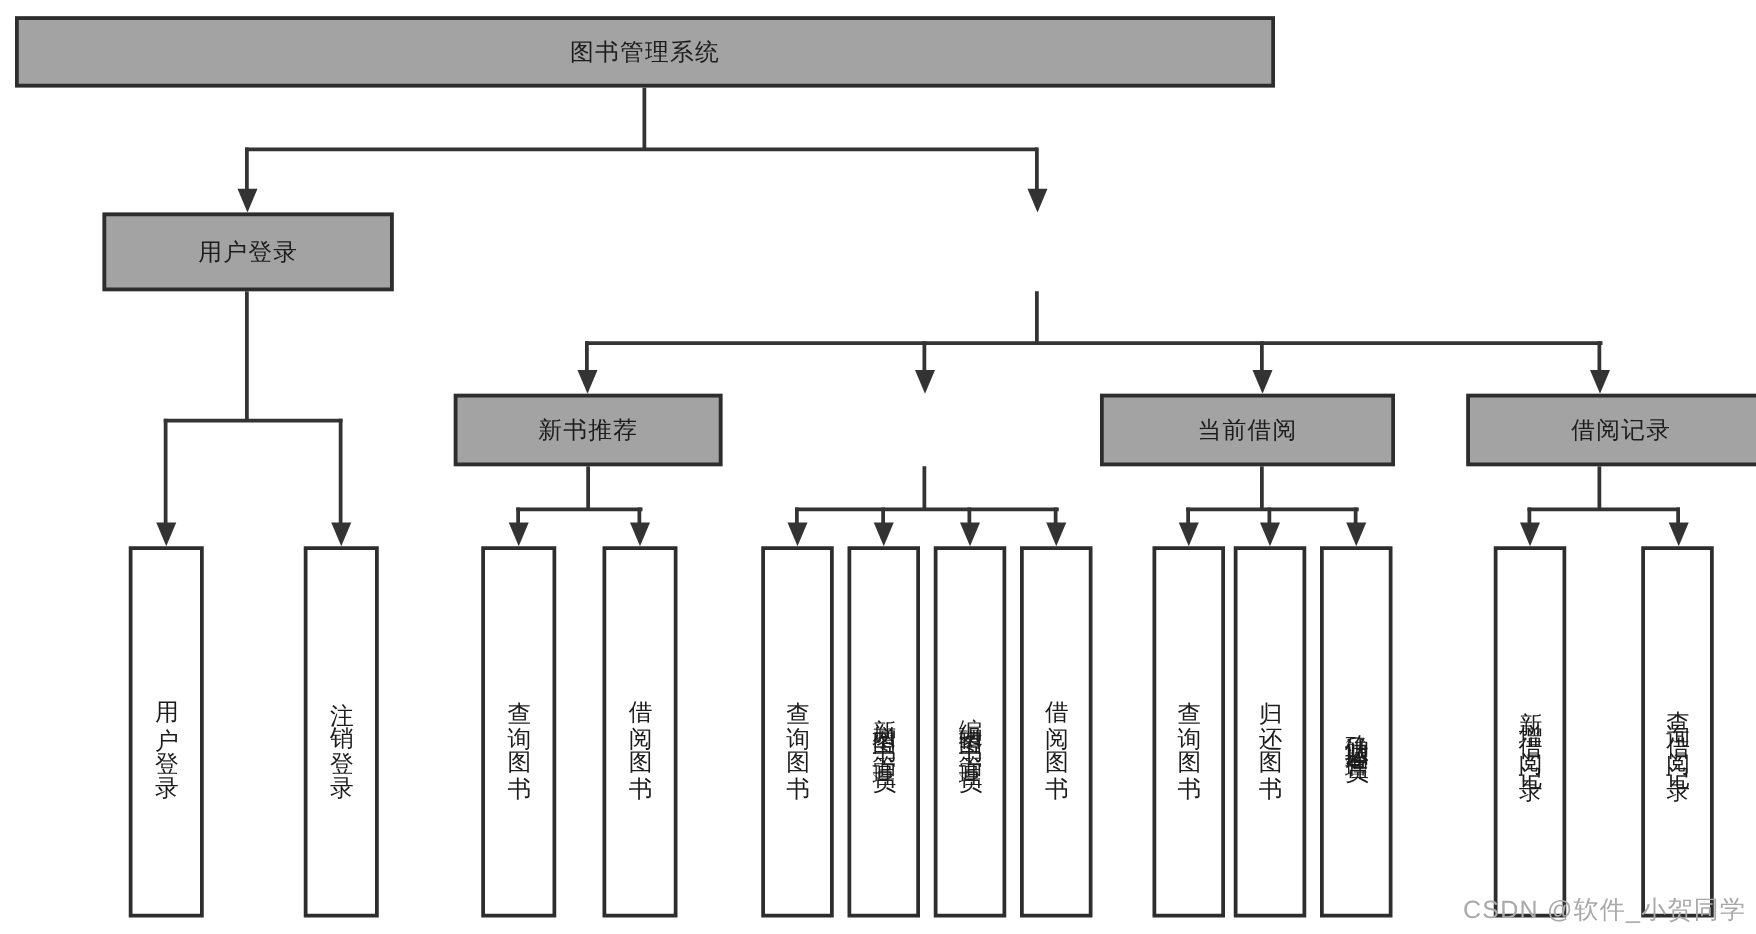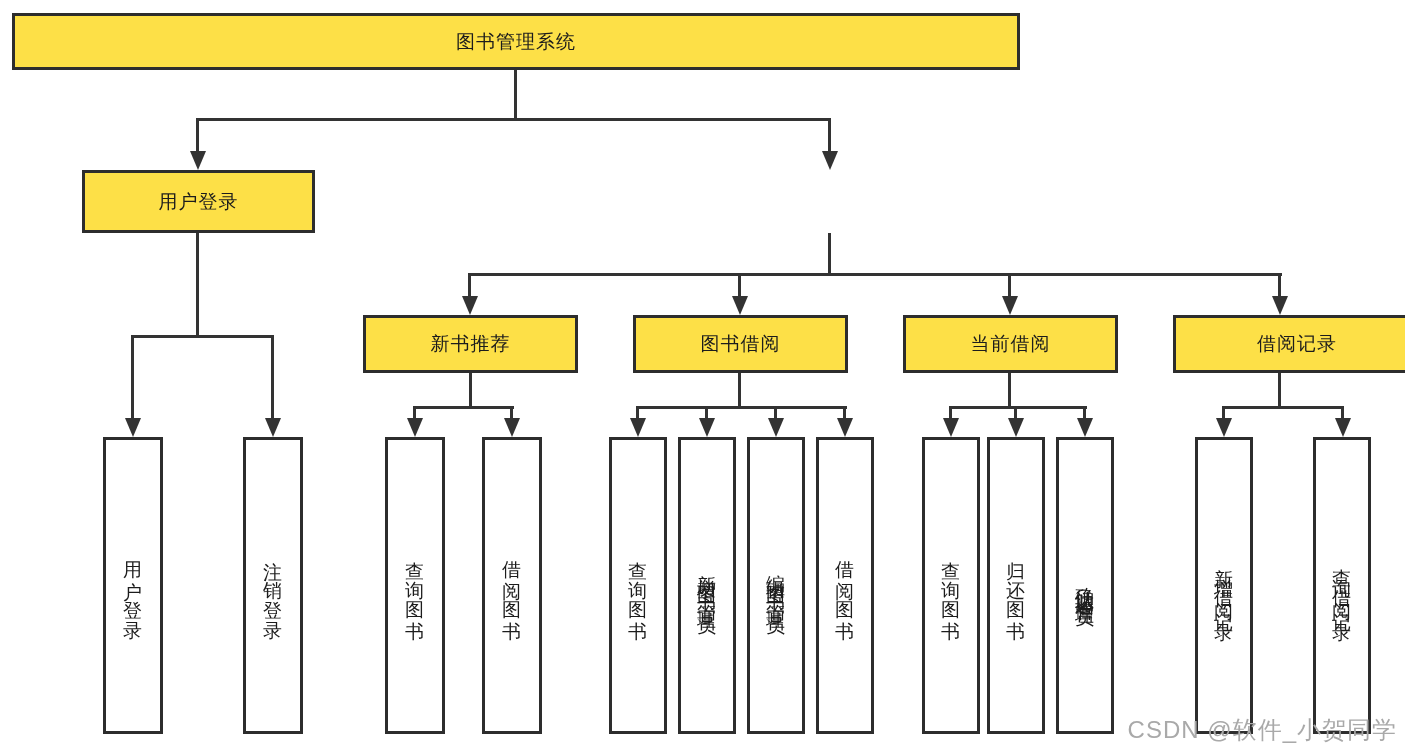--- a/index.html
+++ b/index.html
@@ -2,21 +2,21 @@
 <html><head>
 <meta charset="utf-8">
 <style>
   html,body{margin:0;padding:0;background:#ffffff;}
   .stage{
     position:relative;width:1405px;height:747px;background:#ffffff;overflow:hidden;
     font-family:"Liberation Sans","DejaVu Sans",sans-serif;
   }
   
   .node{
-    position:absolute;box-sizing:border-box;background:#fde047;
+    position:absolute;box-sizing:border-box;background:#a3a3a3;
     border:3px solid #2d2d2d;display:flex;align-items:center;justify-content:center;
     font-size:19px;color:#1c1c1c;letter-spacing:1px;z-index:2;
   }
   .root{border-width:3px;}
   
   .vnode{
     position:absolute;box-sizing:border-box;background:#ffffff;
     border:3px solid #2d2d2d;display:flex;align-items:center;justify-content:center;
     z-index:2;
   }
@@ -31,21 +31,21 @@
   
   .vl{position:absolute;width:3px;background:#333333;z-index:1;}
   .hl{position:absolute;height:3px;background:#333333;z-index:1;}
   .ar{
     position:absolute;width:0;height:0;z-index:1;
     border-left:8px solid transparent;border-right:8px solid transparent;
     border-top:19px solid #333333;
   }
   .watermark{
     position:absolute;right:8px;top:714px;z-index:5;
-    font-size:24px;color:#a9a9a9;letter-spacing:1px;
+    font-size:20px;color:#a9a9a9;letter-spacing:1px;
   }
 </style>
 </head>
 <body>
 
 <div class="stage">
 
   <div class="node root" style="left:12px;top:13px;width:1008px;height:57px;">
     <span>图书管理系统</span>
   </div>
@@ -75,24 +75,21 @@
   <div class="vl" style="left:738px;top:273px;height:25px;"></div>
   <div class="ar" style="left:732px;top:296px;"></div>
   <div class="vl" style="left:1008px;top:273px;height:25px;"></div>
   <div class="ar" style="left:1002px;top:296px;"></div>
   <div class="vl" style="left:1278px;top:273px;height:25px;"></div>
   <div class="ar" style="left:1272px;top:296px;"></div>
 
   <div class="node" style="left:363px;top:315px;width:215px;height:58px;">
     <span>新书推荐</span>
   </div>
-  <div class="node" style="left:633px;top:315px;width:215px;height:58px;">
-    <span>图书借阅</span>
-  </div>
-  <div class="node" style="left:903px;top:315px;width:215px;height:58px;">
+  <div class="node" style="left:880px;top:315px;width:236px;height:58px;">
     <span>当前借阅</span>
   </div>
   <div class="node" style="left:1173px;top:315px;width:248px;height:58px;">
     <span>借阅记录</span>
   </div>
 
   <div class="vl" style="left:469px;top:373px;height:35px;"></div>
   <div class="hl" style="left:413px;top:406px;width:101px;"></div>
   <div class="vl" style="left:413px;top:406px;height:14px;"></div>
   <div class="ar" style="left:407px;top:418px;"></div>

